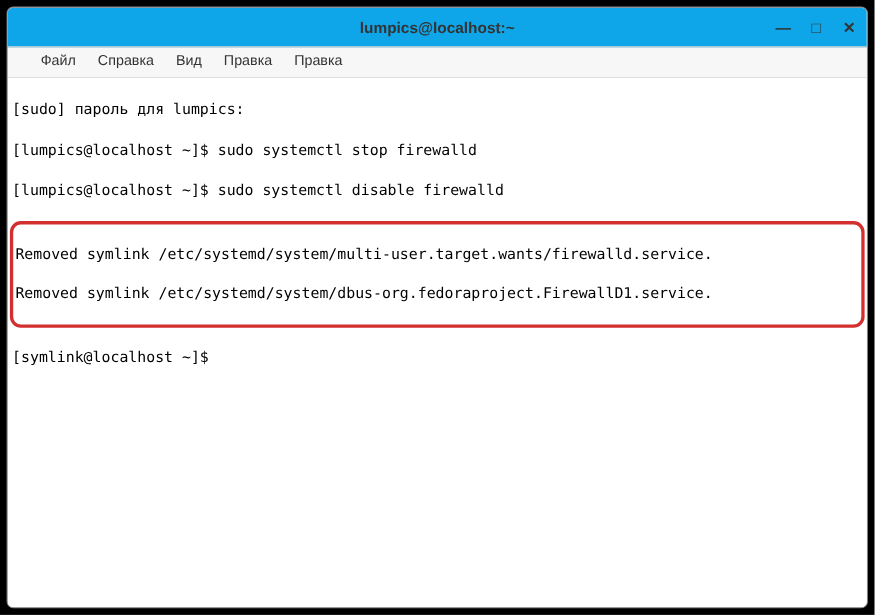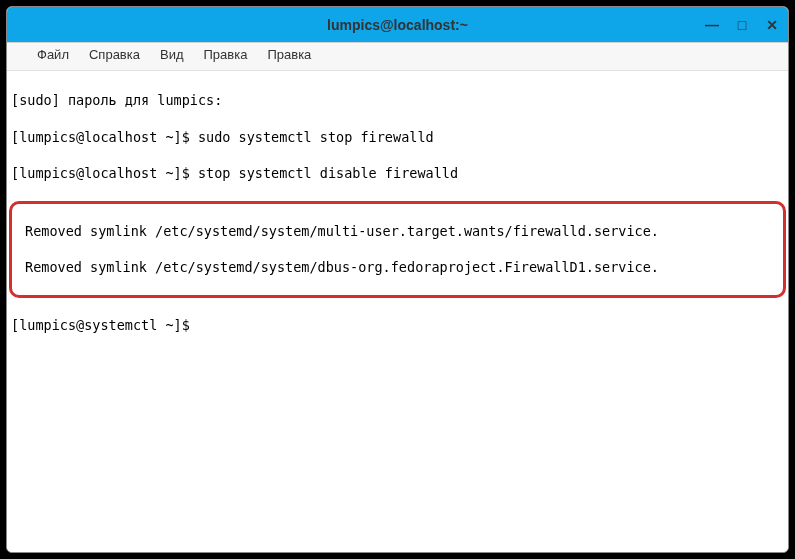--- a/index.html
+++ b/index.html
@@ -80,21 +80,21 @@
       line-height: 1.35;
       color: #000;
       white-space: pre;
       overflow: hidden;
       position: relative;
     }
     .highlight-box {
       border: 3px solid #d32f2f;
       border-radius: 10px;
       margin: 0 -2px;
-      padding: 0 13px;
+      padding: 0 2px;
     }
     .term-line {
       display: block;
     }
   </style>
 </head>
 <body>
 
 <div class="window">
   <div class="titlebar">
@@ -108,20 +108,20 @@
   <div class="menubar">
     <span class="menu-item">Файл</span>
     <span class="menu-item">Справка</span>
     <span class="menu-item">Вид</span>
     <span class="menu-item">Правка</span>
     <span class="menu-item">Правка</span>
   </div>
   <div class="terminal-body">
 <span class="term-line">[sudo] пароль для lumpics:</span>
 <span class="term-line">[lumpics@localhost ~]$ sudo systemctl stop firewalld</span>
-<span class="term-line">[lumpics@localhost ~]$ stop systemctl disable firewalld</span>
+<span class="term-line">[lumpics@localhost ~]$ sudo systemctl disable firewalld</span>
 <div class="highlight-box">
 <span class="term-line">Removed symlink /etc/systemd/system/multi-user.target.wants/firewalld.service.</span>
 <span class="term-line">Removed symlink /etc/systemd/system/dbus-org.fedoraproject.FirewallD1.service.</span>
 </div>
-<span class="term-line">[lumpics@systemctl ~]$ </span>
+<span class="term-line">[symlink@localhost ~]$ </span>
   </div>
 </div>
 
 </body></html>

